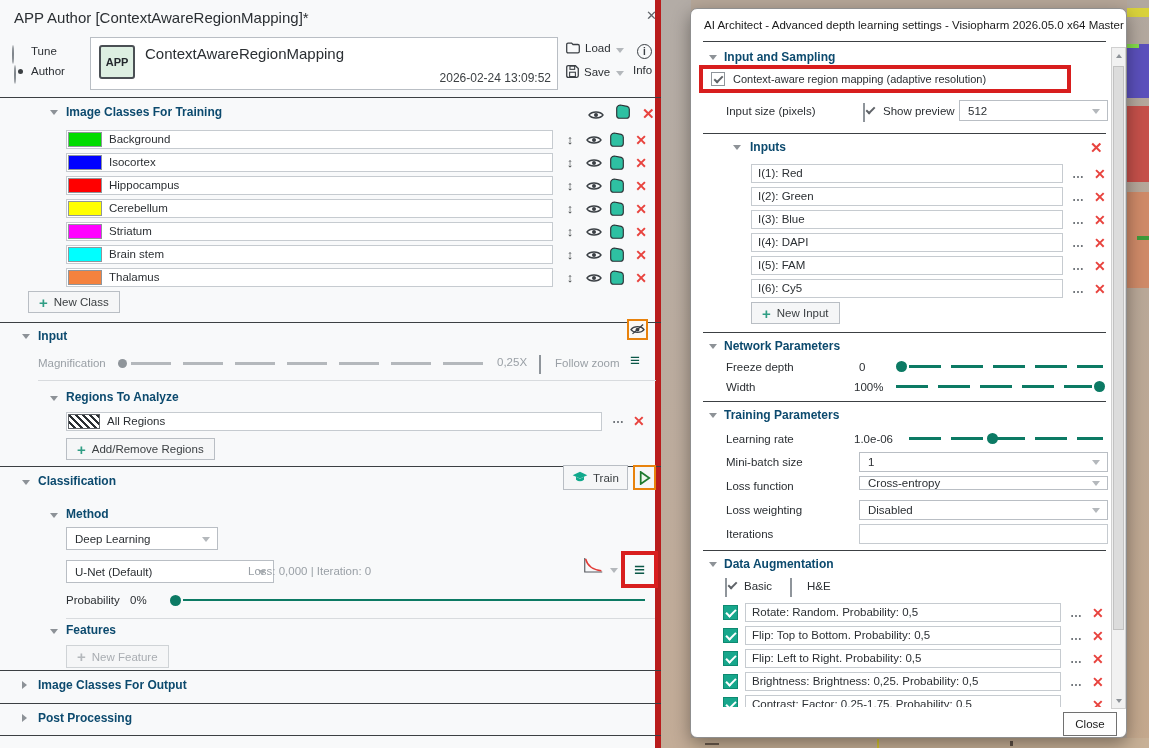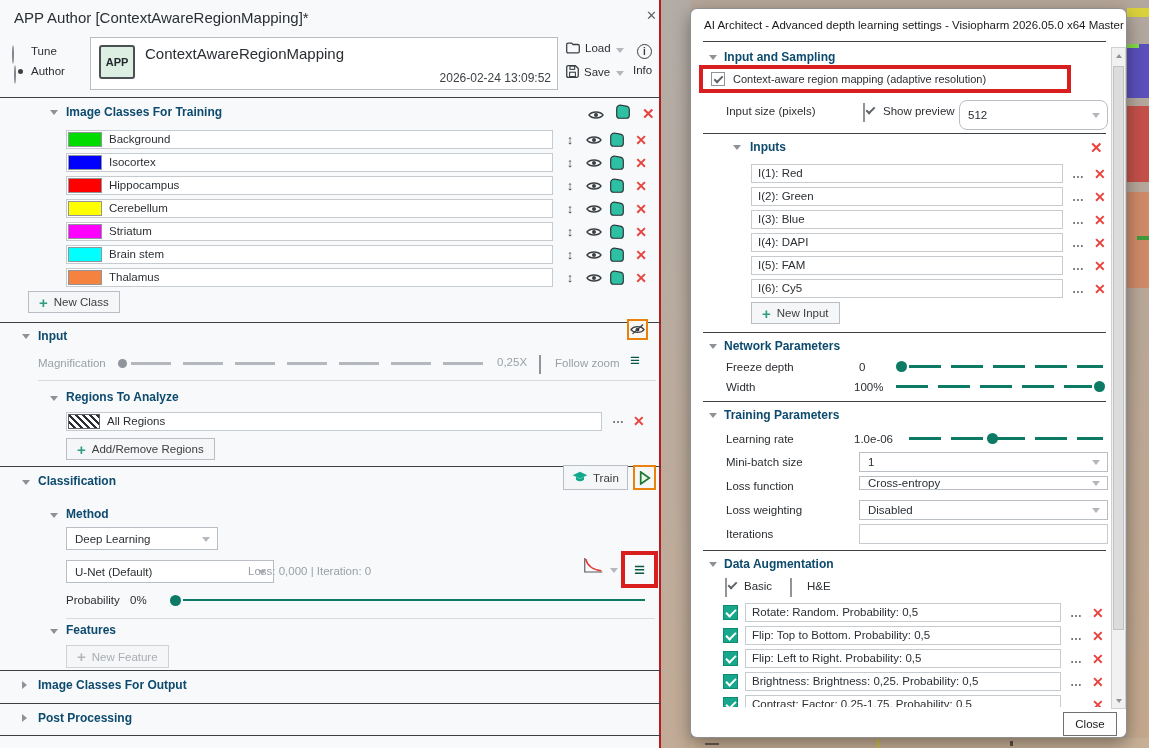--- a/index.html
+++ b/index.html
@@ -36,21 +36,21 @@
       border-left:2px solid #fff;border-bottom:2px solid #fff;transform:rotate(-45deg);}
   .rad{position:relative;width:13px;height:13px;border:1px solid #80868c;border-radius:50%;background:#fff;box-sizing:border-box;}
   .rad.on::after{content:'';position:absolute;left:3px;top:3px;width:5px;height:5px;border-radius:50%;background:#3c4043;}
   .knob-teal{width:11px;height:11px;border-radius:50%;background:#0c7a64;}
   .knob-gray{width:9px;height:9px;border-radius:50%;background:#8f959a;}
   .dash-teal{height:3px;background:repeating-linear-gradient(90deg,#0c7a64 0 32px,transparent 32px 42px);}
   .dash-gray{height:3px;background:repeating-linear-gradient(90deg,#b4b8bc 0 40px,transparent 40px 52px);}
   .hatch{background:#fff repeating-linear-gradient(45deg,transparent 0 3px,#2b2f33 3px 5px);border:1px solid #5f6368;box-sizing:border-box;}
   
   .left-panel{position:absolute;left:0;top:0;width:661px;height:748px;background:#f8f9fa;
-              border-right:2px solid #b91c1c;box-sizing:border-box;}
+              border-right:6px solid #b91c1c;box-sizing:border-box;}
   .ptitle{position:absolute;left:14px;top:9px;font-size:15px;color:#2b2f33;white-space:nowrap;}
   .pclose{position:absolute;left:646px;top:8px;font-size:13px;color:#5f6368;}
   .name-box{position:absolute;left:90px;top:37px;width:468px;height:53px;background:#fff;border:1px solid #b9bec4;box-sizing:border-box;}
   .app-icon{position:absolute;left:8px;top:7px;width:36px;height:34px;background:#ddefe2;border:2px solid #4a4f54;
             border-radius:3px;display:flex;align-items:center;justify-content:center;
             font-size:11px;font-weight:bold;color:#23282d;box-sizing:border-box;}
   .crow{display:flex;align-items:center;height:19px;margin-bottom:4px;}
   .crow .cfield{position:relative;width:494px;height:19px;background:#fff;border:1px solid #c6cbd0;box-sizing:border-box;margin-right:8px;}
   .crow .swatch{position:absolute;left:1px;top:1px;width:34px;height:15px;border:1px solid #8f959b;box-sizing:border-box;}
   .crow .cname{position:absolute;left:42px;top:2px;font-size:11.5px;color:#2b2f33;white-space:nowrap;}
@@ -418,21 +418,21 @@
     <span class="sec-title abs" style="left:33px;top:41px;">Input and Sampling</span>
 
     <div class="red-box" style="left:8px;top:56px;width:372px;height:28px;display:flex;align-items:center;gap:8px;padding-left:8px;">
       <span class="ck on"></span>
       <span class="lbl" style="font-size:11px;">Context-aware region mapping (adaptive resolution)</span>
     </div>
 
     <span class="lbl abs" style="left:35px;top:96px;">Input size (pixels)</span>
     <span class="ck on abs" style="left:172px;top:95px;"></span>
     <span class="lbl abs" style="left:192px;top:96px;">Show preview</span>
-    <div class="dd" style="left:268px;top:91px;width:149px;height:30px;border-radius:8px;">
+    <div class="dd" style="left:268px;top:91px;width:149px;height:21px;">
       <span>512</span>
       <span class="tri-d dd-caret" style="border-top-color:#b4b8bc;"></span>
     </div>
 
     <div class="sep-dark" style="left:12px;top:124px;width:403px;"></div>
 
     
     <span class="tri-d abs" style="left:42px;top:136px;"></span>
     <span class="sec-title abs" style="left:59px;top:131px;">Inputs</span>
     <span class="xdel abs" style="left:399px;top:131px;font-size:15px;">✕</span>

